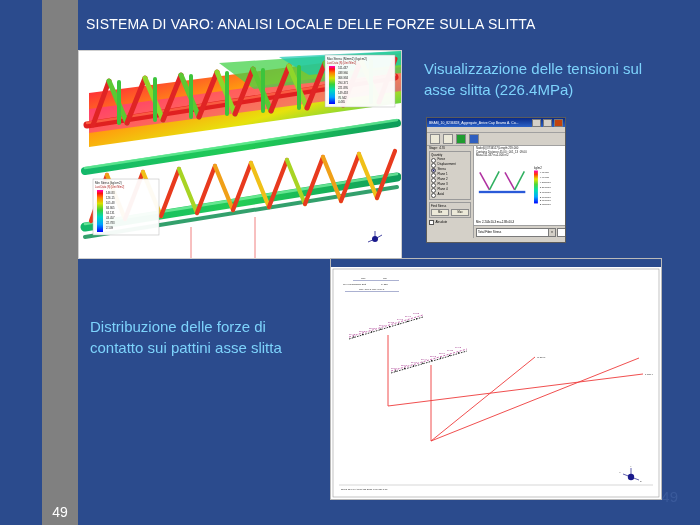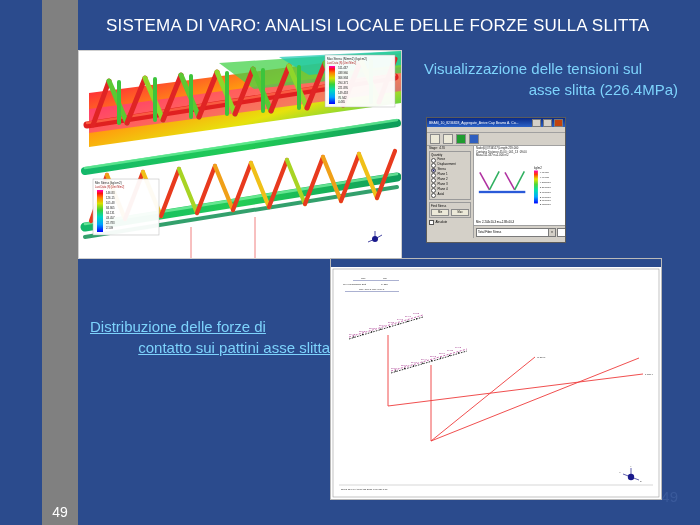--- a/index.html
+++ b/index.html
@@ -17,30 +17,30 @@
     position:absolute;left:42px;top:498px;width:36px;height:27px;
     color:#ffffff;font-size:14px;display:flex;align-items:center;justify-content:center;
   }
   .watermark{
     position:absolute;right:22px;bottom:20px;color:#3a5a9b;font-size:15px;
   }
 
   
   .title{
     position:absolute;left:86px;top:16px;width:560px;
-    color:#ffffff;font-size:17px;letter-spacing:.2px;white-space:nowrap;margin-left:20px;
+    color:#ffffff;font-size:14px;letter-spacing:.2px;white-space:nowrap;
   }
 
   
   .txt{
     color:#7dd3fc;font-size:15px;line-height:1.42;text-align:justify;
   }
   .txt-right{position:absolute;left:424px;top:58px;width:254px;}
-  .txt-lower{position:absolute;left:90px;top:316px;width:240px;text-decoration:underline;}
-  .txt .lastline{text-align:right;}
+  .txt-lower{position:absolute;left:90px;top:316px;width:240px;}
+  .txt .lastline{text-align:left;}
 
   
   .fea{
     position:absolute;left:78px;top:50px;width:322px;height:207px;
     background:#ffffff;border:1px solid #cfcfcf;overflow:hidden;
   }
   .fea svg{display:block;}
 
   
   .win{

